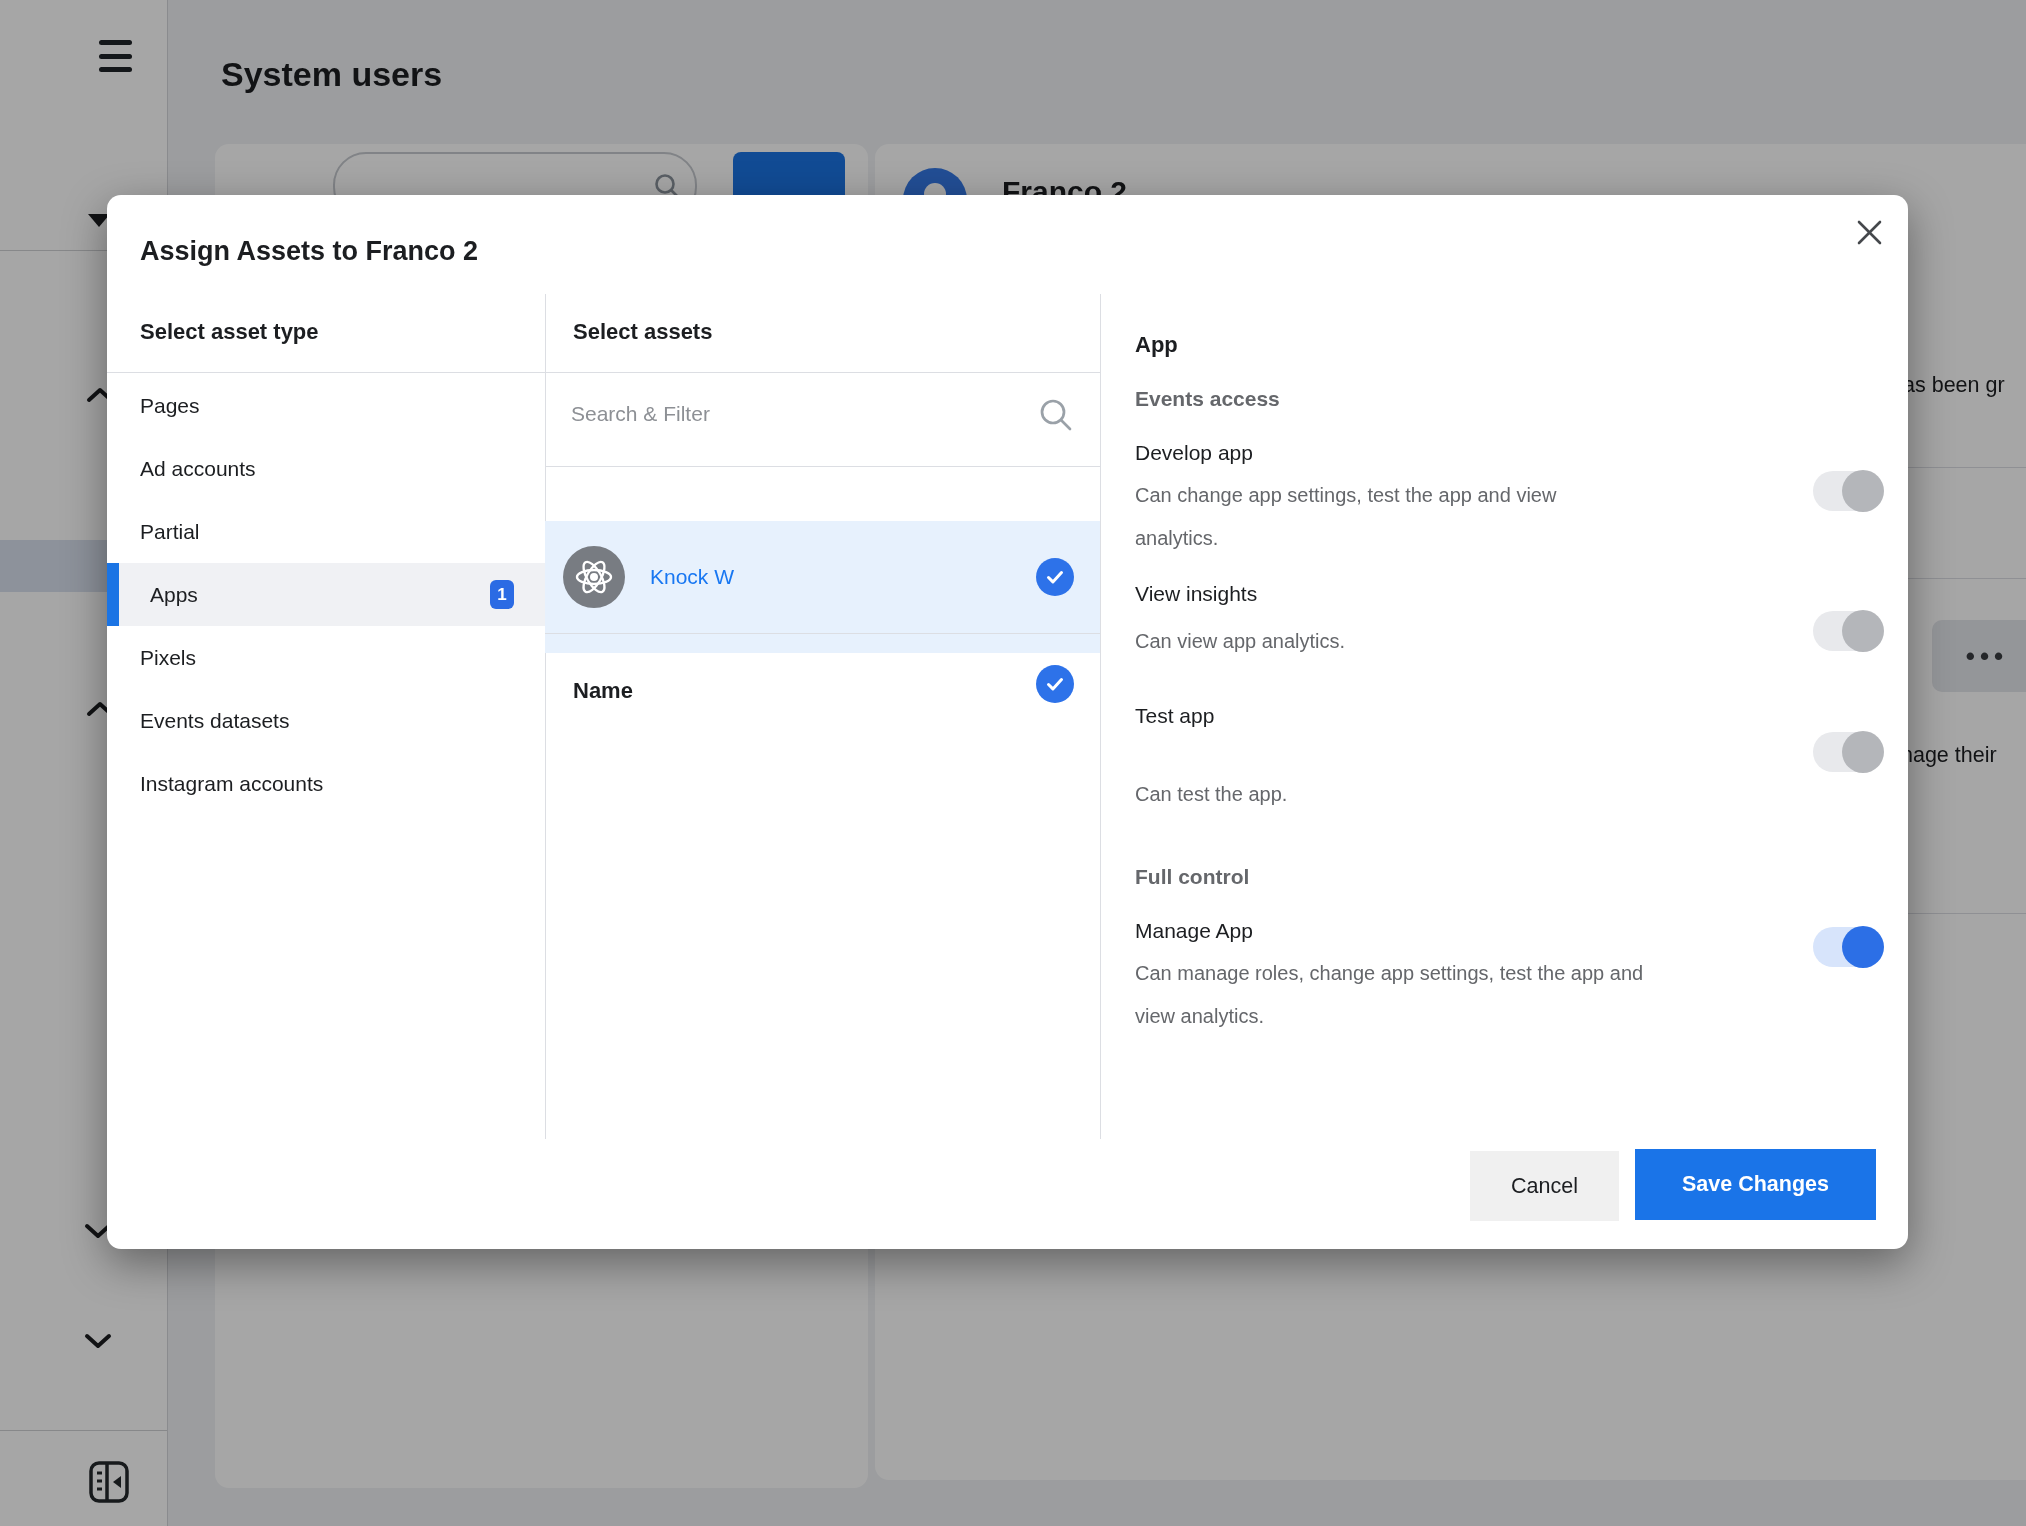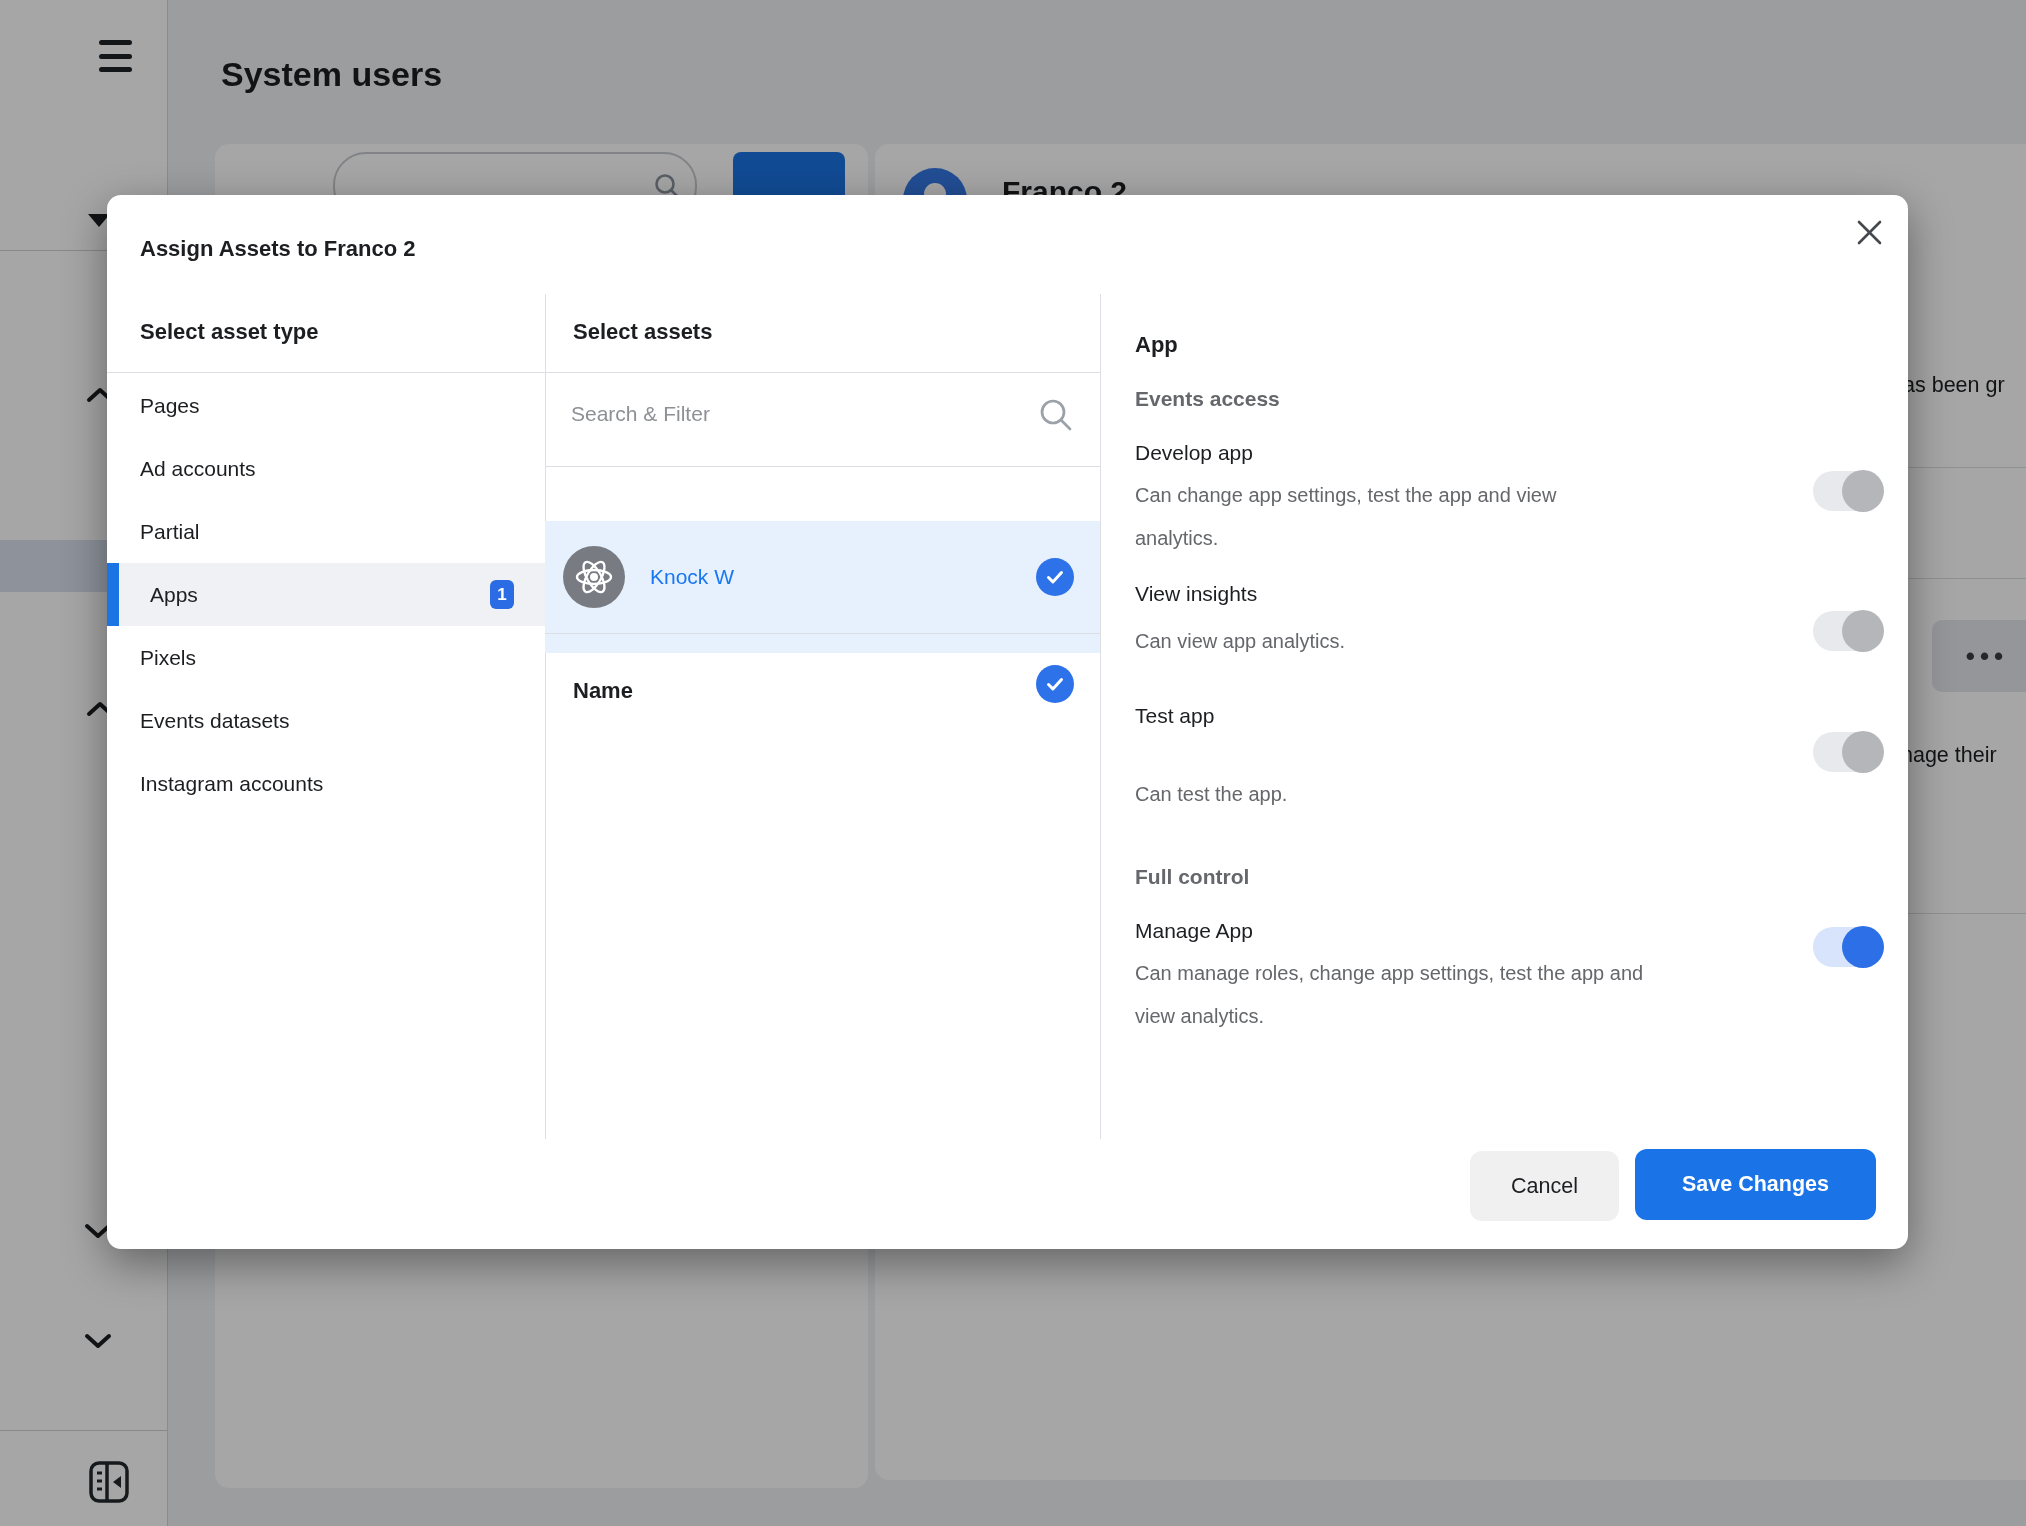--- a/index.html
+++ b/index.html
@@ -24,21 +24,21 @@
   .bg-avatar{left:28px;top:24px;width:64px;height:64px;border-radius:50%;background:#3578e5;overflow:hidden;}
   .bg-user-name{left:127px;top:31px;font-size:30px;font-weight:bold;color:#1c1e21;}
   .bg-hline{left:0;width:100%;height:1px;background:#dcdee3;}
   .bg-more-btn{left:1057px;top:476px;width:110px;height:72px;border-radius:10px;background:#e4e6eb;color:#3a3d41;
     display:flex;align-items:center;justify-content:center;font-size:26px;letter-spacing:5px;font-weight:bold;}
   .bg-frag{color:#1c1e21;font-size:21.5px;white-space:nowrap;}
   .dim{left:0;top:0;width:2026px;height:1526px;background:rgba(0,0,0,0.35);}
   
   .modal{left:107px;top:195px;width:1801px;height:1054px;background:#fff;border-radius:14px;
     box-shadow:0 14px 44px rgba(0,0,0,0.4);}
-  .modal-title{left:33px;top:41px;font-size:22px;font-weight:bold;color:#1c1e21;}
+  .modal-title{left:33px;top:41px;font-size:27px;font-weight:bold;color:#1c1e21;}
   .close-btn{right:22px;top:20px;width:34px;height:34px;display:flex;align-items:center;justify-content:center;cursor:pointer;}
   .vline{width:1px;background:#dcdee3;}
   .hline{height:1px;background:#dcdee3;}
   .colhead{font-size:22px;font-weight:bold;color:#1c1e21;}
   
   .ast-row{position:relative;height:63px;line-height:63px;font-size:21px;color:#1c1e21;padding-left:33px;cursor:pointer;}
   .ast-row.selected{background:#f0f1f4;}
   .selbar{position:absolute;left:0;top:0;bottom:0;width:12px;background:#1b74e4;}
   .badge{position:absolute;right:31px;top:17px;min-width:20px;height:29px;padding:0 2px;border-radius:6px;background:#2b6be4;
     color:#fff;font-size:17px;font-weight:bold;display:flex;align-items:center;justify-content:center;line-height:1;}
@@ -54,21 +54,21 @@
   
   .p-col{left:1028px;}
   .sec-head{font-size:21px;font-weight:bold;color:#65676b;}
   .perm-title{font-size:21px;color:#1c1e21;}
   .perm-desc{font-size:20px;color:#65676b;line-height:43px;}
   .toggle{position:absolute;left:1706px;width:70px;height:40px;border-radius:20px;background:#e8e9ec;cursor:pointer;}
   .toggle .knob{position:absolute;right:-1px;top:-1px;width:42px;height:42px;border-radius:50%;background:#b4b6ba;}
   .toggle.on{background:#d7e4fb;}
   .toggle.on .knob{background:#2c6fe6;}
   
-  .btn{border:none;border-radius:12px;font-family:"Liberation Sans",sans-serif;font-size:21.5px;cursor:pointer;}
+  .btn{border:none;border-radius:0;font-family:"Liberation Sans",sans-serif;font-size:21.5px;cursor:pointer;}
   .btn-cancel{left:1363px;top:956px;width:149px;height:70px;background:#f0f0f0;color:#1c1e21;}
   .btn-save{left:1528px;top:954px;width:241px;height:71px;background:#1a74e8;color:#fff;font-weight:bold;}
 </style>
 </head>
 <body>
 
 <div class="abs rail">
   <div class="abs hamburger">
       <span></span>
       <span></span>

